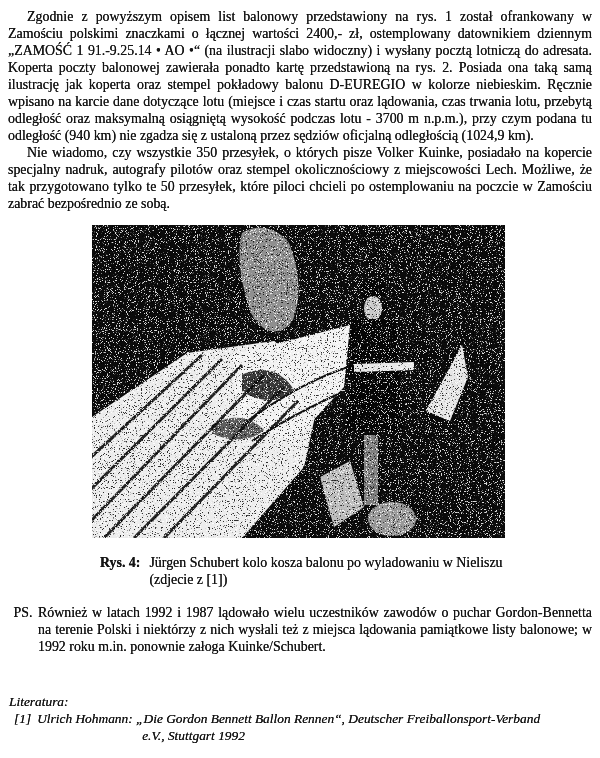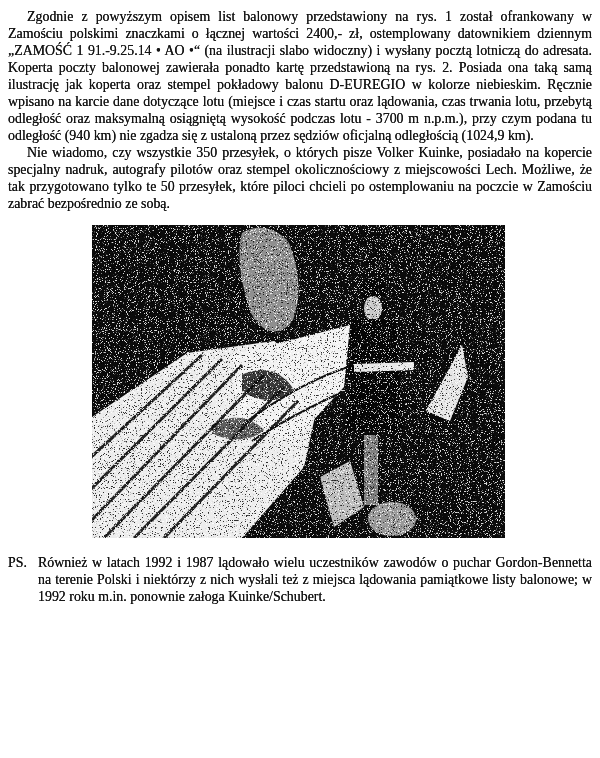--- a/index.html
+++ b/index.html
@@ -48,21 +48,21 @@
     margin-right: 9px;
     white-space: nowrap;
   }
   .ps-block {
     display: flex;
     margin-top: 16px;
     font-size: 13.9px;
     line-height: 17px;
     text-shadow: 0 0 0.4px currentColor;
   }
-  .ps-label { width: 30px; flex: none; }
+  .ps-label { width: 30px; flex: none; text-align: center; }
   .ps-text  { flex: 1; text-align: justify; }
   .literature {
     margin-top: 38px;
     font-style: italic;
     font-size: 13.4px;
     line-height: 17px;
     text-shadow: 0 0 0.3px currentColor;
   }
   .lit-heading { margin-left: 1px; }
   .lit-entry { display: flex; margin-left: 6px; }
@@ -123,20 +123,37 @@
 
       <path d="M228,252 L258,236 L272,282 L242,302 Z" fill="#dddddd" opacity="0.85"></path>
       <ellipse cx="300" cy="294" rx="24" ry="17" fill="#d5d5d5" opacity="0.7"></ellipse>
       <rect x="272" y="210" width="14" height="70" fill="#cfcfcf" opacity="0.6"></rect>
 
       <rect width="413" height="313" filter="url(#noiseWhite)" opacity="0.85"></rect>
       <rect width="413" height="313" filter="url(#noiseBlack)" opacity="0.8"></rect>
     </svg>
   </figure>
 
+  <div class="caption">
+    <span class="caption-label">Rys. 4:</span>
+    <span class="caption-text">
+      <span>Jürgen Schubert kolo kosza balonu po wyladowaniu w Nieliszu</span><br>
+      <span>(zdjecie z [1])</span>
+    </span>
+  </div>
 
   <div class="ps-block">
     <span class="ps-label">PS.</span>
     <span class="ps-text">Również w latach 1992 i 1987 lądowało wielu uczestników zawodów o puchar Gordon-Bennetta na terenie Polski i niektórzy z nich wysłali też z miejsca lądowania pamiątkowe listy balonowe; w 1992 roku m.in. ponownie załoga Kuinke/Schubert.</span>
   </div>
 
+  <div class="literature">
+    <div class="lit-heading">Literatura:</div>
+    <div class="lit-entry">
+      <span class="lit-label">[1]</span>
+      <span class="lit-text">
+        <span>Ulrich Hohmann: „Die Gordon Bennett Ballon Rennen“, Deutscher Freiballonsport-Verband</span><br>
+        <span class="lit-line2" style="display:inline-block;">e.V., Stuttgart 1992</span>
+      </span>
+    </div>
+  </div>
 
 </div>
 
 </body></html>

